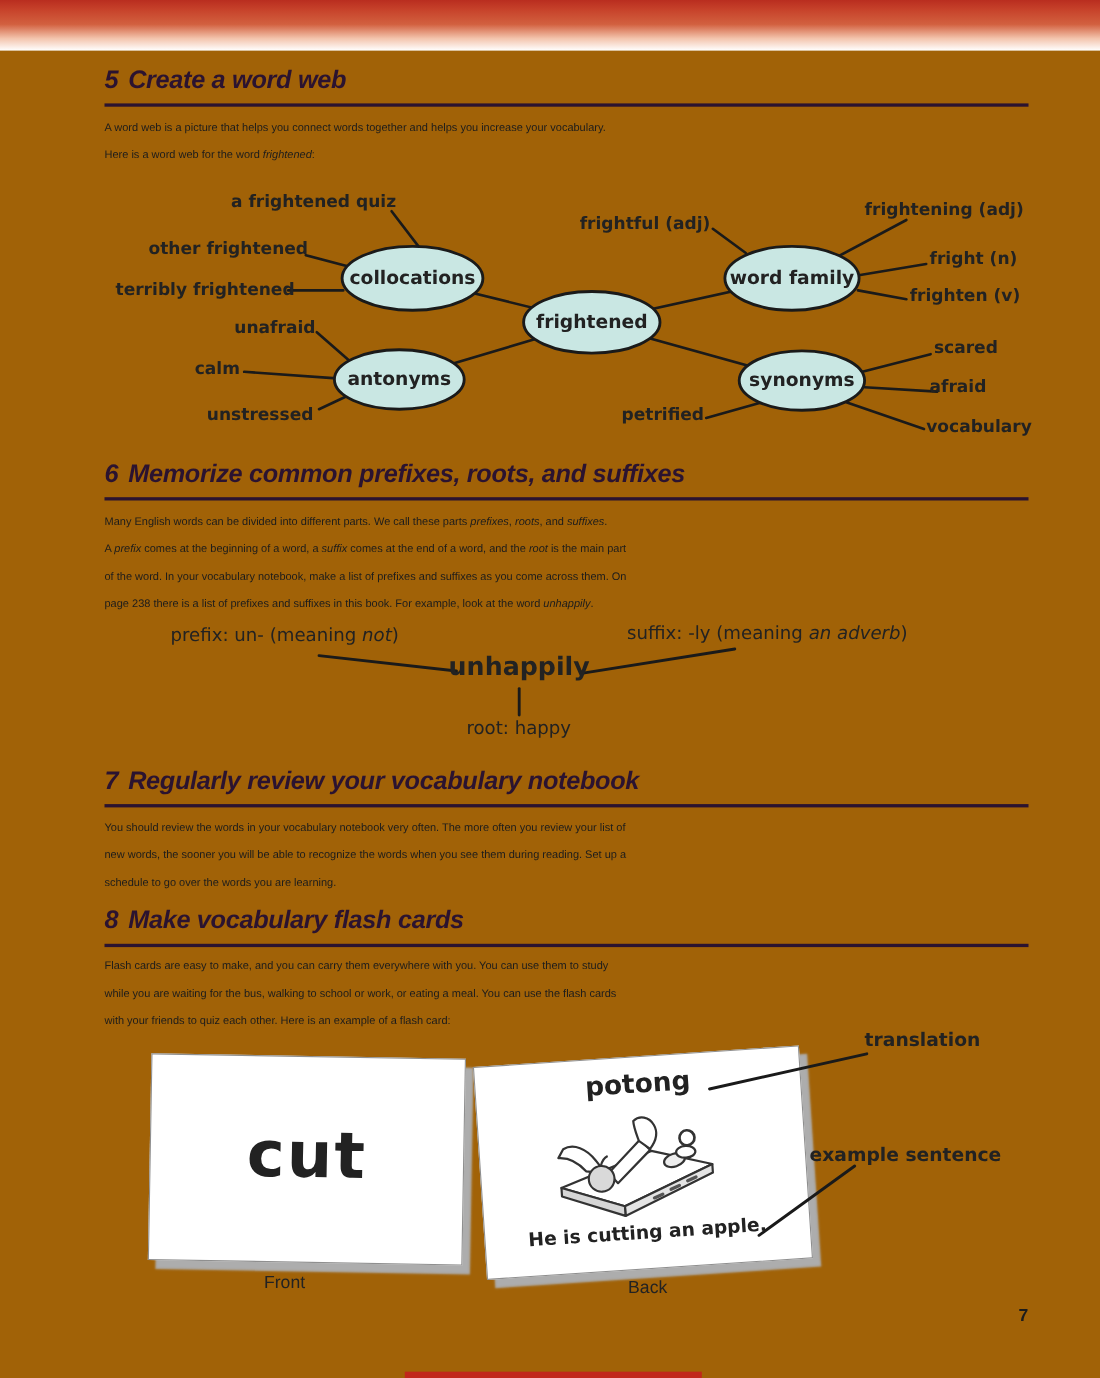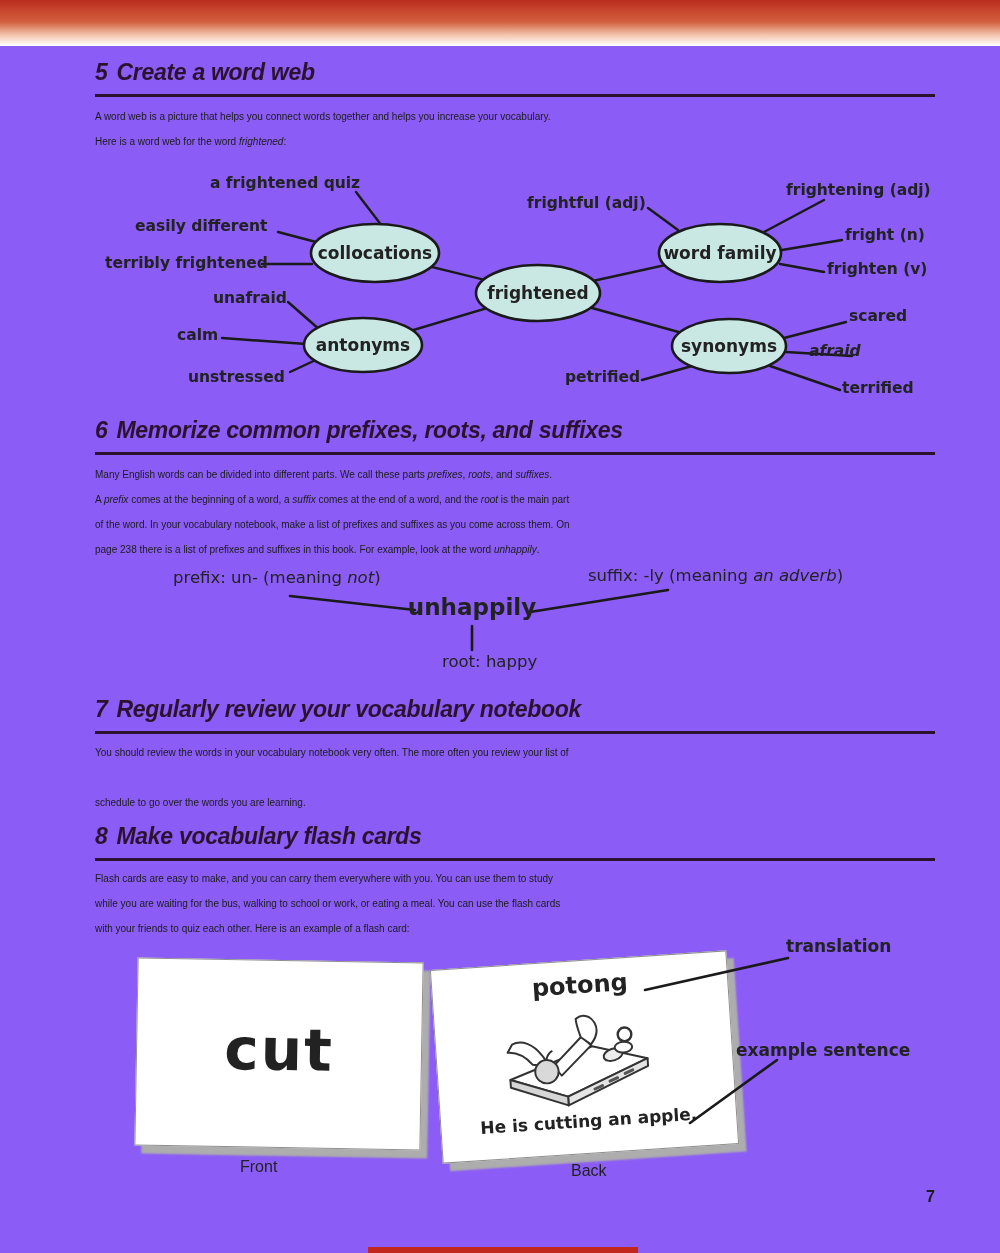--- a/index.html
+++ b/index.html
@@ -1,40 +1,40 @@
 <!DOCTYPE html>
 <html style="--heading: #2b1330; --ink: #1c1c1c; --bar-top: #b92d1f; --bar-mid: #d2603f; --bar-fade: #f3c4ad; --ellipse-fill: #c9e7e3; --card-shadow: #adadad; --accent-red: #c1271c;"><head>
 <meta charset="utf-8">
 <style>
   :root{
     --heading:#2b1330; --ink:#1c1c1c; --bar-top:#b92d1f; --bar-mid:#d2603f;
     --bar-fade:#f3c4ad; --ellipse-fill:#c9e7e3; --card-shadow:#adadad; --accent-red:#c1271c;
   }
   html,body{margin:0;padding:0;background:#fff;}
-  .page{position:relative;width:1000px;height:1253px;background:#8b5cf6;overflow:hidden;
+  .page{position:relative;width:1000px;height:1253px;background:#a16207;overflow:hidden;
         font-family:"Liberation Sans",sans-serif;color:var(--ink);}
   .topbar{position:absolute;left:0;top:0;width:1000px;height:46px;
      background:linear-gradient(to bottom,var(--bar-top) 0%,#c7432b 20%,var(--bar-mid) 48%,var(--bar-fade) 76%,#ffffff 100%);}
   .bottombar{position:absolute;left:368px;top:1247px;width:270px;height:6px;background:var(--accent-red);}
   h2{position:absolute;margin:0;font:italic 700 23px/1.1 "Liberation Sans",sans-serif;
      color:var(--heading);letter-spacing:-0.3px;white-space:nowrap;}
   h2 .num{margin-right:9px;}
   .rule{position:absolute;left:95px;width:840px;height:0;border-top:3px solid var(--heading);}
   p.body{position:absolute;margin:0;width:845px;font-size:10px;line-height:25px;color:var(--ink);}
   .it{font-style:italic;}
   .comic{font-family:"DejaVu Sans",sans-serif;color:#222;}
   
   .wordweb{position:absolute;left:80px;top:168px;width:870px;height:245px;}
   .wordweb svg{position:absolute;left:0;top:0;}
   .sat{position:absolute;font-weight:bold;font-size:15.5px;white-space:nowrap;}
   .node{position:absolute;transform:translate(-50%,-50%);font-weight:bold;font-size:17px;white-space:nowrap;}
   
   .affix{position:absolute;left:80px;top:560px;width:860px;height:130px;}
   .affix svg{position:absolute;left:0;top:0;}
-  .affix .lab{position:absolute;font-size:16.5px;white-space:nowrap;margin-left:18px;}
+  .affix .lab{position:absolute;font-size:16.5px;white-space:nowrap;}
   .affix .word{position:absolute;left:300px;top:34px;width:184px;text-align:center;
                font-size:23px;font-weight:bold;}
   
   .cards{position:absolute;left:0;top:930px;width:1000px;height:262px;}
   .card{position:absolute;background:#fff;border:1px solid #8f8f8f;
         box-shadow:7px 8px 2px var(--card-shadow);}
   .card-front{left:136px;top:30px;width:284px;height:186px;transform:rotate(1deg);}
   .card-back{left:436px;top:30px;width:295px;height:192px;transform:rotate(-3.8deg);}
   .cut{position:absolute;left:50%;top:50%;transform:translate(-50%,-56%);
        font-size:58px;font-weight:bold;letter-spacing:2px;}
@@ -91,33 +91,33 @@
         <ellipse cx="649" cy="178" rx="57" ry="27"></ellipse>
       </g>
     </svg>
     <span class="node" style="left:295px;top:85px;text-align:right;">collocations</span>
     <span class="node" style="left:640px;top:85px;">word family</span>
     <span class="node" style="left:458px;top:125px;">frightened</span>
     <span class="node" style="left:283px;top:177px;">antonyms</span>
     <span class="node" style="left:649px;top:178px;">synonyms</span>
 
     <span class="sat" style="left:130px;top:6px;">a frightened quiz</span>
-    <span class="sat" style="left:55px;top:49px;">easily different</span>
+    <span class="sat" style="left:55px;top:49px;">other frightened</span>
     <span class="sat" style="left:25px;top:86px;">terribly frightened</span>
     <span class="sat" style="left:447px;top:26px;">frightful (adj)</span>
     <span class="sat" style="left:706px;top:13px;">frightening (adj)</span>
     <span class="sat" style="left:765px;top:58px;">fright (n)</span>
     <span class="sat" style="left:747px;top:92px;">frighten (v)</span>
     <span class="sat" style="left:133px;top:121px;">unafraid</span>
     <span class="sat" style="left:97px;top:158px;">calm</span>
     <span class="sat" style="left:108px;top:200px;">unstressed</span>
     <span class="sat" style="left:485px;top:200px;">petrified</span>
     <span class="sat" style="left:769px;top:139px;">scared</span>
-    <span class="sat" style="left:729px;top:174px;font-style:italic;">afraid</span>
-    <span class="sat" style="left:762px;top:211px;">terrified</span>
+    <span class="sat" style="left:765px;top:174px;">afraid</span>
+    <span class="sat" style="left:762px;top:211px;">vocabulary</span>
   </div>
 
   <h2 style="left:95px;top:418px;text-align:center;">
     <span class="num">6</span><span>Memorize common prefixes, roots, and suffixes</span>
   </h2>
   <div class="rule" style="top:452px;"></div>
   <p class="body" style="left:95px;top:462px;"><span>Many English words can be divided into different parts. We call these parts </span><span class="it">prefixes</span><span>, </span><span class="it">roots</span><span>, and </span><span class="it">suffixes</span><span>.</span><br><span>A </span><span class="it">prefix</span><span> comes at the beginning of a word, a </span><span class="it">suffix</span><span> comes at the end of a word, and the </span><span class="it">root</span><span> is the main part</span><br><span>of the word. In your vocabulary notebook, make a list of prefixes and suffixes as you come across them. On</span><br><span>page 238 there is a list of prefixes and suffixes in this book. For example, look at the word </span><span class="it">unhappily</span><span>.</span></p>
 
   <div class="affix comic">
     <svg width="860" height="130" viewBox="0 0 860 130">
@@ -130,21 +130,21 @@
     <span class="lab" style="left:75px;top:8px;"><span>prefix: un- (meaning </span><span class="it">not</span><span>)</span></span>
     <span class="lab" style="left:490px;top:6px;"><span>suffix: -ly (meaning </span><span class="it">an adverb</span><span>)</span></span>
     <span class="word">unhappily</span>
     <span class="lab" style="left:344px;top:92px;">root: happy</span>
   </div>
 
   <h2 style="left:95px;top:697px;">
     <span class="num">7</span><span>Regularly review your vocabulary notebook</span>
   </h2>
   <div class="rule" style="top:731px;"></div>
-  <p class="body" style="left:95px;top:740px;"><span>You should review the words in your vocabulary notebook very often. The more often you review your list of</span><br><br><span>schedule to go over the words you are learning.</span></p>
+  <p class="body" style="left:95px;top:740px;"><span>You should review the words in your vocabulary notebook very often. The more often you review your list of</span><br><span>new words, the sooner you will be able to recognize the words when you see them during reading. Set up a</span><br><span>schedule to go over the words you are learning.</span></p>
 
   <h2 style="left:95px;top:824px;">
     <span class="num">8</span><span>Make vocabulary flash cards</span>
   </h2>
   <div class="rule" style="top:858px;"></div>
   <p class="body" style="left:95px;top:866px;"><span>Flash cards are easy to make, and you can carry them everywhere with you. You can use them to study</span><br><span>while you are waiting for the bus, walking to school or work, or eating a meal. You can use the flash cards</span><br><span>with your friends to quiz each other. Here is an example of a flash card:</span></p>
 
   <div class="cards">
     <div class="card card-front">
       <span class="cut comic">cut</span>

